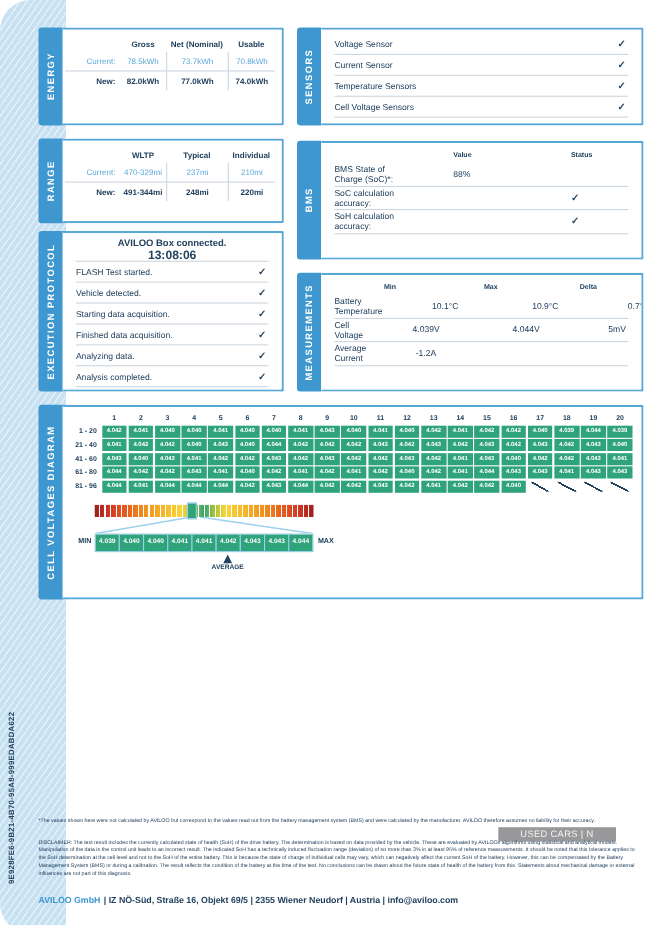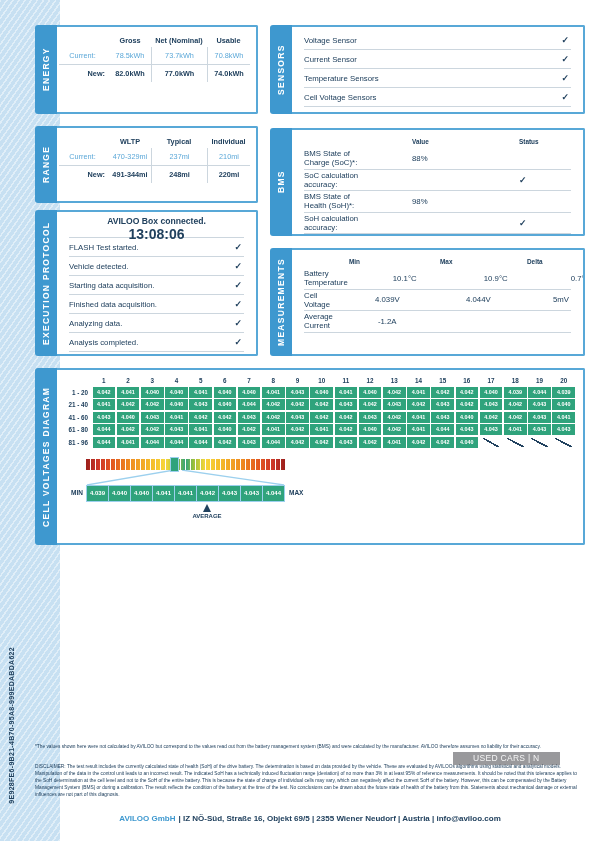--- a/index.html
+++ b/index.html
@@ -1,17 +1,17 @@
 <!DOCTYPE html>
 <html style="--accent: #3e98cf; --border: #58a8d7; --band: #c7e0f2; --navy: #21415e; --ltblue: #5ca8d8; --green: #2fa37c; --callout: #9cd0ee; --rule: #ccd6de;"><head>
 <meta charset="utf-8">
 <style>
   * { margin:0; padding:0; box-sizing:border-box; }
   body { font-family:"Liberation Sans", sans-serif; background:#fff; }
-  .page { position:relative; width:600px; height:849px; overflow:hidden; background:#fff; color:var(--navy); }
+  .page { position:relative; width:600px; height:849px; overflow:hidden; background:#fff; color:var(--navy);border-radius:28px; }
   :root { --accent:#3e98cf; --border:#58a8d7; --band:#c7e0f2; --navy:#21415e; --ltblue:#5ca8d8; --green:#2fa37c; --callout:#9cd0ee; --rule:#ccd6de; }
 
   .band { position:absolute; left:0; top:0; width:60px; height:841px; background:var(--band);
           background-image:repeating-linear-gradient(125deg, rgba(255,255,255,.45) 0 1.5px, transparent 1.5px 5px); }
   .doc-id { position:absolute; left:8px; bottom:45px; writing-mode:vertical-rl; transform:rotate(180deg);
             font-size:7px; font-weight:bold; letter-spacing:.3px; color:var(--navy); }
 
   .card { position:absolute; display:flex; }
   .tab { position:relative; width:22px; background:var(--accent); border-radius:3px 0 0 3px; flex:0 0 22px; }
   .tab span { position:absolute; inset:0; display:flex; align-items:center; justify-content:center;
@@ -24,30 +24,30 @@
   #card-sensors  { left:270px; top:25px;  width:315px; height:89px; }
   #card-bms      { left:270px; top:128px; width:315px; height:108px; }
   #card-meas     { left:270px; top:248px; width:315px; height:108px; }
   #card-cellv    { left:35px; top:368px; width:550px; height:177px; }
 
   
   .mini-grid { display:grid; grid-template-columns:50px 42px 56px 43px; padding:5px 4px 0 2px; }
   .mg-cell { font-size:7.3px; text-align:center; white-space:nowrap; padding:4px 1px; }
   .mg-h { font-weight:bold; color:var(--navy); padding-bottom:2px; }
   .mg-label { text-align:right; padding-right:4px; }
-  .cur { color:var(--ltblue);text-align:center; }
+  .cur { color:var(--ltblue); }
   .newr { color:var(--navy); font-weight:bold; }
   .vl { border-left:1px solid var(--rule); }
   .rb { border-bottom:1px solid var(--rule); }
 
   
   .list { padding:4px 12px 0 12px; }
   .p-row { display:flex; justify-content:space-between; align-items:center; height:19px; border-bottom:1px solid var(--rule); font-size:7.8px; color:var(--navy); }
   .p-first { height:22px; font-weight:bold; font-size:8.6px;flex-direction:column; }
-  .p-time { font-weight:bold; font-size:14px; }
+  .p-time { font-weight:bold; font-size:11px; }
   .p-check { font-size:9px; font-weight:bold; padding-right:2px; }
 
   
   .kv-grid { padding:4px 12px 0 12px; }
   .kv-row, .kv-head { display:grid; align-items:center; color:var(--navy);gap:45px; }
   #bms-head, .bms-row { grid-template-columns:1fr 62px 52px; }
   #meas-head, .meas-row { grid-template-columns:1fr 46px 42px 40px 42px; }
   .kv-head { height:14px; font-size:6.4px; font-weight:bold; }
   .kv-row { height:21.5px; border-bottom:1px solid var(--rule); font-size:7.8px; }
   .kv-c { }
@@ -75,21 +75,21 @@
   .min-label { left:6px; width:20px; text-align:right; }
   .max-label { left:232px; }
   .avg-tri { position:absolute; left:146px; top:134px; width:0; height:0;
       border-left:4.5px solid transparent; border-right:4.5px solid transparent; border-bottom:8px solid var(--navy); }
   .avg-label { position:absolute; left:124px; top:143px; width:52px; text-align:center; font-size:6px; font-weight:bold; color:var(--navy); }
 
   
   .footnote, .disclaimer { position:absolute; left:35px; width:550px; font-size:4.8px; line-height:1.45; color:var(--navy); }
   .footnote { top:744px; }
   .disclaimer { top:764px; }
-  .footer { position:absolute; left:35px; top:814px; width:550px; text-align:center; font-size:8px; font-weight:bold; color:var(--navy); }
+  .footer { position:absolute; left:35px; top:814px; width:550px; text-align:left; font-size:8px; font-weight:bold; color:var(--navy); }
   .f-co { color:var(--accent); margin-right:3px; }
   .watermark { position:absolute; left:453px; top:752px; height:13px; line-height:13px; padding:0 20px;
       background:rgba(70,70,75,.55); color:rgba(255,255,255,.9); font-size:8.5px; font-weight:normal; letter-spacing:.3px; }
 </style>
 </head>
 <body>
 
 <div class="page">
   <div class="band"></div>
   <div class="doc-id">9E928FE6-9B21-4B70-95A8-999EDABDA622</div>
@@ -216,25 +216,20 @@
         <div id="bms-list">
             <div class="kv-row bms-row">
               <div class="">BMS State of Charge (SoC)*:</div>
               <div class="kv-c">88%</div>
               <div class="kv-c kv-check"></div>
             </div>
             <div class="kv-row bms-row">
               <div class="">SoC calculation accuracy:</div>
               <div class="kv-c"></div>
               <div class="kv-c kv-check">✓</div>
-            </div>
-            <div class="kv-row bms-row">
-              <div class="">BMS State of Health (SoH)*:</div>
-              <div class="kv-c">98%</div>
-              <div class="kv-c kv-check"></div>
             </div>
             <div class="kv-row bms-row">
               <div class="">SoH calculation accuracy:</div>
               <div class="kv-c"></div>
               <div class="kv-c kv-check">✓</div>
             </div>
           </div>
       </div>
     </div>
   </section>

